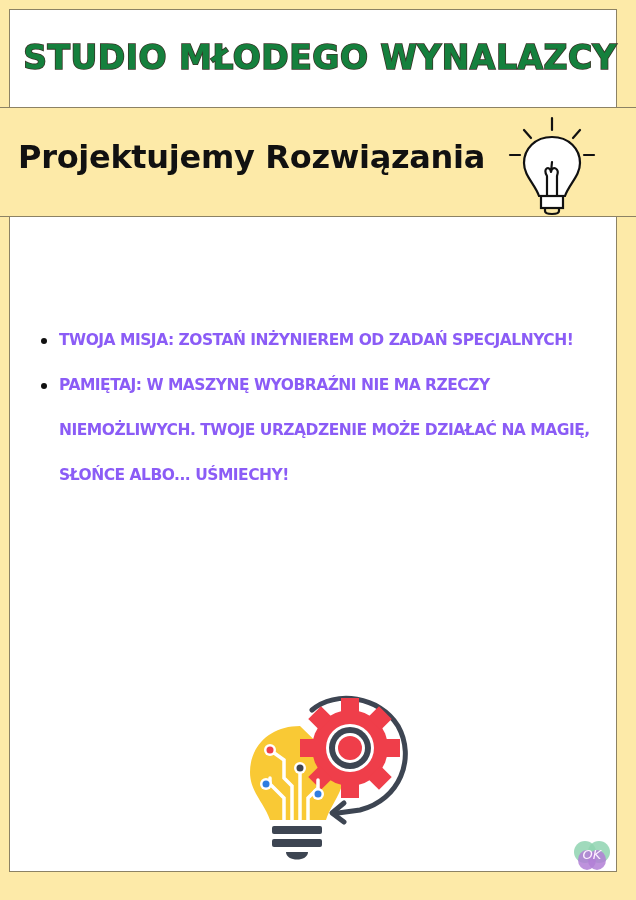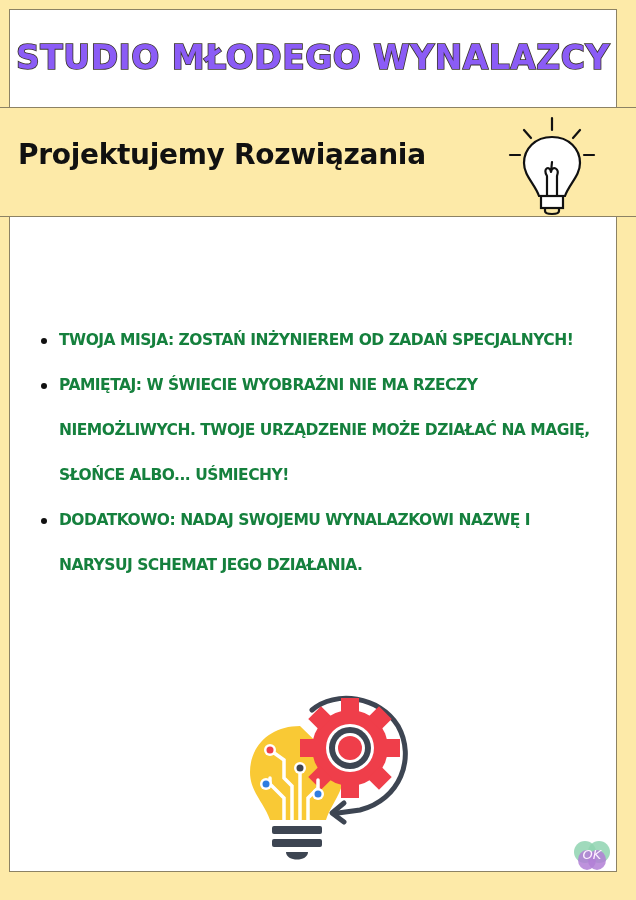--- a/index.html
+++ b/index.html
@@ -11,48 +11,48 @@
     }
     .frame-top {
       position: absolute; left: 9px; top: 9px; width: 608px; height: 99px;
       background: #ffffff; border: 1.5px solid #8c8264; border-bottom: none;
     }
     .frame-bottom {
       position: absolute; left: 9px; top: 216px; width: 608px; height: 656px;
       background: #ffffff; border: 1.5px solid #8c8264; border-top: none;
     }
     .title {
-      position: absolute; left: 9px; top: 38px; width: 608px; text-align: center;
+      position: absolute; left: 9px; top: 38px; width: 608px; text-align: right;
       font-family: "DejaVu Sans", sans-serif; font-weight: bold; font-size: 33px;
       letter-spacing: 0.5px;
-      color: #8b5cf6;
+      color: #15803d;
       -webkit-text-stroke: 1.6px #3a3528;
       paint-order: stroke fill;
       text-shadow: 0 0 0 #3a3528;
     }
     .band {
       position: absolute; left: 0; top: 107px; width: 636px; height: 110px;
       background: #fdeaa8;
       border-top: 1.5px solid #8c8264;
       border-bottom: 1.5px solid #8c8264;
     }
     .subtitle {
       position: absolute; left: 18px; top: 138px;
-      font-family: "DejaVu Sans", sans-serif; font-weight: bold; font-size: 28px;
+      font-family: "DejaVu Sans", sans-serif; font-weight: bold; font-size: 32px;
       color: #111111; letter-spacing: -0.3px;
     }
     .bulb-outline { position: absolute; left: 502px; top: 110px; width: 100px; height: 110px; }
     .list {
       position: absolute; left: 38px; top: 318px; width: 570px;
       list-style: none;
     }
     .list li {
       position: relative; padding-left: 21px;
       font-family: "DejaVu Sans", sans-serif; font-weight: bold; font-size: 15.5px;
-      color: #15803d; line-height: 45px; letter-spacing: -0.5px;
+      color: #8b5cf6; line-height: 45px; letter-spacing: -0.5px;
     }
     .list li::before {
       content: ""; position: absolute; left: 3px; top: 20px;
       width: 6px; height: 6px; border-radius: 50%; background: #111;
     }
     .illustration { position: absolute; left: 240px; top: 688px; width: 180px; height: 180px; }
     .ok-logo { position: absolute; left: 572px; top: 837px; width: 40px; height: 36px; font-style: italic; }
   </style>
 </head>
 <body>
@@ -74,22 +74,21 @@
     <line x1="82" y1="45" x2="92" y2="45"></line>
     <path d="M50 27 C33 27 22 39 22 53 C22 66 33 74 37 86 L63 86 C67 74 78 66 78 53 C78 39 67 27 50 27 Z" fill="#fff"></path>
     <path d="M45 86 L45 66 M55 86 L55 66 M45 66 C40 58 48 55 49 62 C50 55 58 58 55 66 M49 62 L50 52"></path>
     <rect x="39" y="86" width="22" height="12" fill="#fff"></rect>
     <path d="M43 98 L43 101 C43 105 57 105 57 101 L57 98"></path>
   </g>
 </svg>
 
 <ul class="list">
   <li>TWOJA MISJA: ZOSTAŃ INŻYNIEREM OD ZADAŃ SPECJALNYCH!</li>
-  <li>PAMIĘTAJ: W ŚWIECIE WYOBRAŹNI NIE MA RZECZY NIEMOŻLIWYCH. TWOJE URZĄDZENIE MOŻE DZIAŁAĆ NA MAGIĘ, SŁOŃCE ALBO... UŚMIECHY!</li>
-  <li>DODATKOWO: NADAJ SWOJEMU WYNALAZKOWI NAZWĘ I NARYSUJ SCHEMAT JEGO DZIAŁANIA.</li>
+  <li>PAMIĘTAJ: W MASZYNĘ WYOBRAŹNI NIE MA RZECZY NIEMOŻLIWYCH. TWOJE URZĄDZENIE MOŻE DZIAŁAĆ NA MAGIĘ, SŁOŃCE ALBO... UŚMIECHY!</li>
 </ul>
 
 <svg class="illustration" viewBox="0 0 180 180">
 
   <path d="M72 22 C95 2 140 8 158 38 C176 70 160 112 120 122 L98 125" stroke="#3d4552" stroke-width="5" fill="none" stroke-linecap="round"></path>
   <path d="M104 115 L92 125 L104 134" stroke="#3d4552" stroke-width="5" fill="none" stroke-linecap="round" stroke-linejoin="round"></path>
 
   <path d="M60 38 C30 38 10 58 10 84 C10 104 24 114 30 132 L86 132 C92 114 104 104 104 84 L98 75 Z" fill="#f9c935"></path>
 
   <g transform="translate(110,60)">

